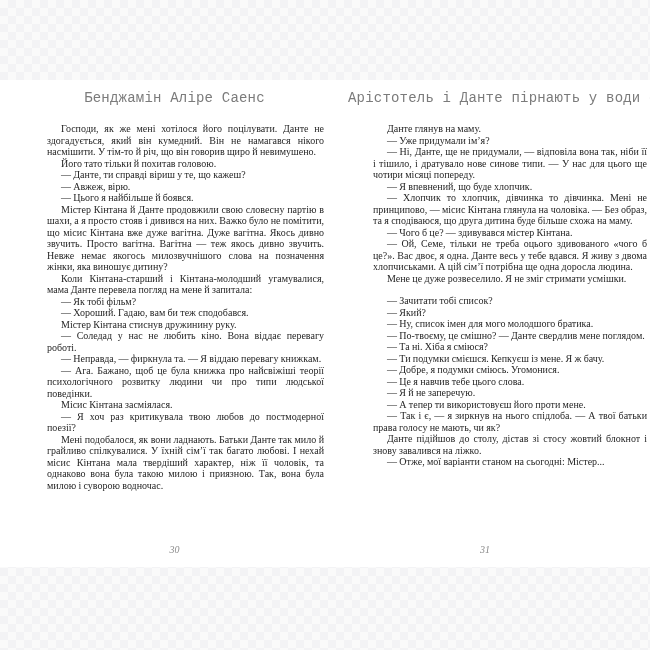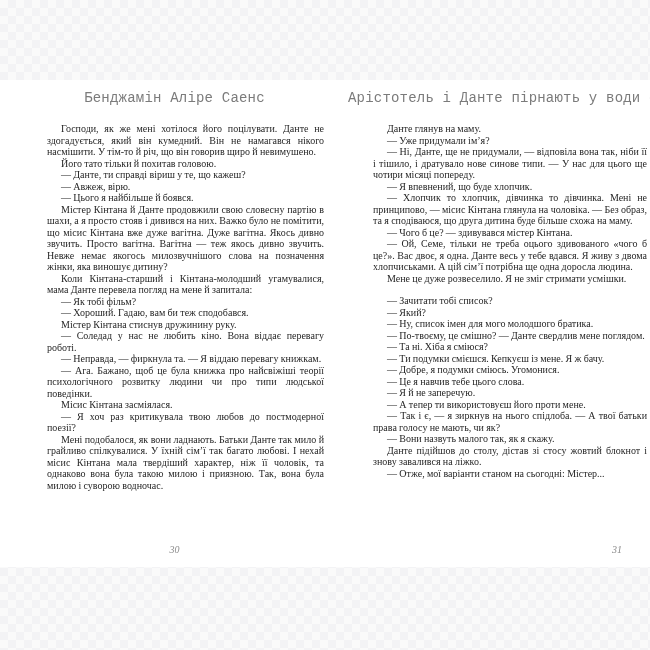--- a/index.html
+++ b/index.html
@@ -47,21 +47,21 @@
     color:#262626;
     word-spacing:-0.2px;
   }
   .section-gap{height:11px;}
   .folio{
     position:absolute;top:464px;
     font-size:10px;font-style:italic;
     color:#8a8a8a;text-align:center;
   }
   .page-left  .folio{left:36px;width:277px;}
-  .page-right .folio{left:23px;width:274px;text-align:right;}
+  .page-right .folio{left:23px;width:274px;}
 </style>
 </head>
 <body>
 
 <div class="stage">
   <div class="spread">
 
     <div class="page page-left">
       <div class="running-head">Бенджамін Аліре Саенс</div>
       <div class="body-col">
@@ -101,21 +101,20 @@
         <p class="p">— Який?</p>
         <p class="p">— Ну, список імен для мого молодшого братика.</p>
         <p class="p">— По-твоєму, це смішно? — Данте свердлив мене поглядом.</p>
         <p class="p">— Та ні. Хіба я сміюся?</p>
         <p class="p">— Ти подумки смієшся. Кепкуєш із мене. Я ж бачу.</p>
         <p class="p">— Добре, я подумки сміюсь. Угомонися.</p>
         <p class="p">— Це я навчив тебе цього слова.</p>
         <p class="p">— Я й не заперечую.</p>
         <p class="p">— А тепер ти використовуєш його проти мене.</p>
         <p class="p">— Так і є, — я зиркнув на нього спідлоба. — А твої батьки права голосу не мають, чи як?</p>
-        <p class="p">— Вони назвуть малого так, як я скажу.</p>
         <p class="p">Данте підійшов до столу, дістав зі стосу жовтий блокнот і знову завалився на ліжко.</p>
         <p class="p">— Отже, мої варіанти станом на сьогодні: Містер...</p>
       </div>
       <div class="folio">31</div>
     </div>
 
   </div>
 </div>
 
 </body></html>

